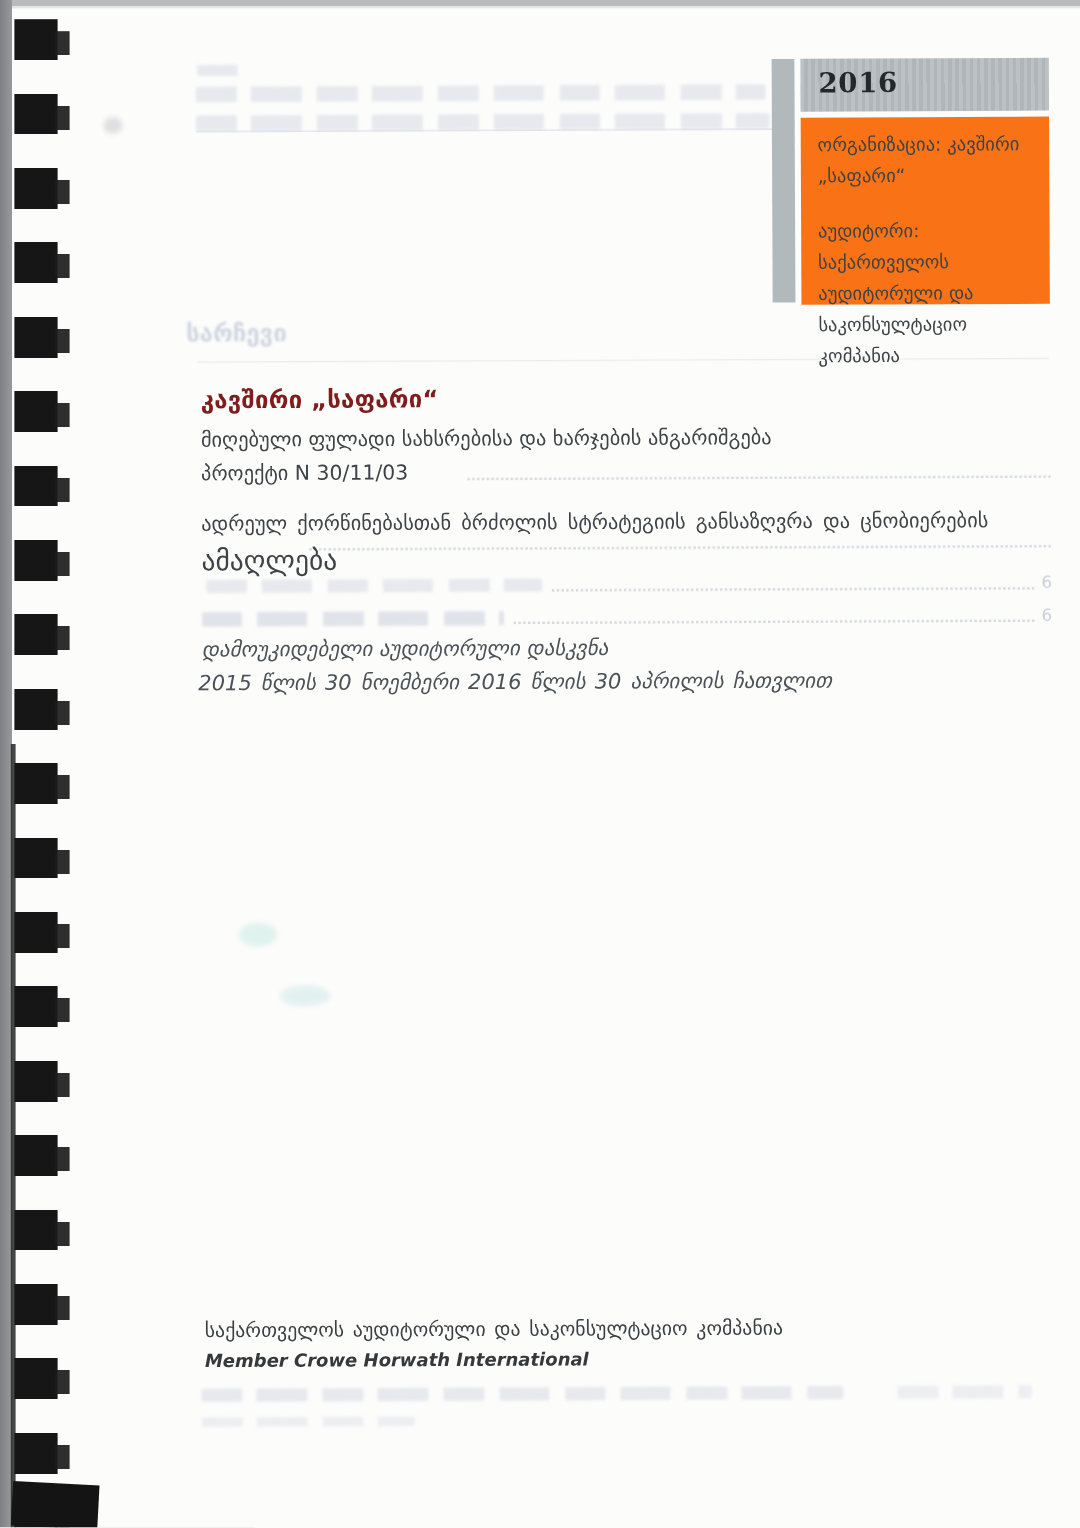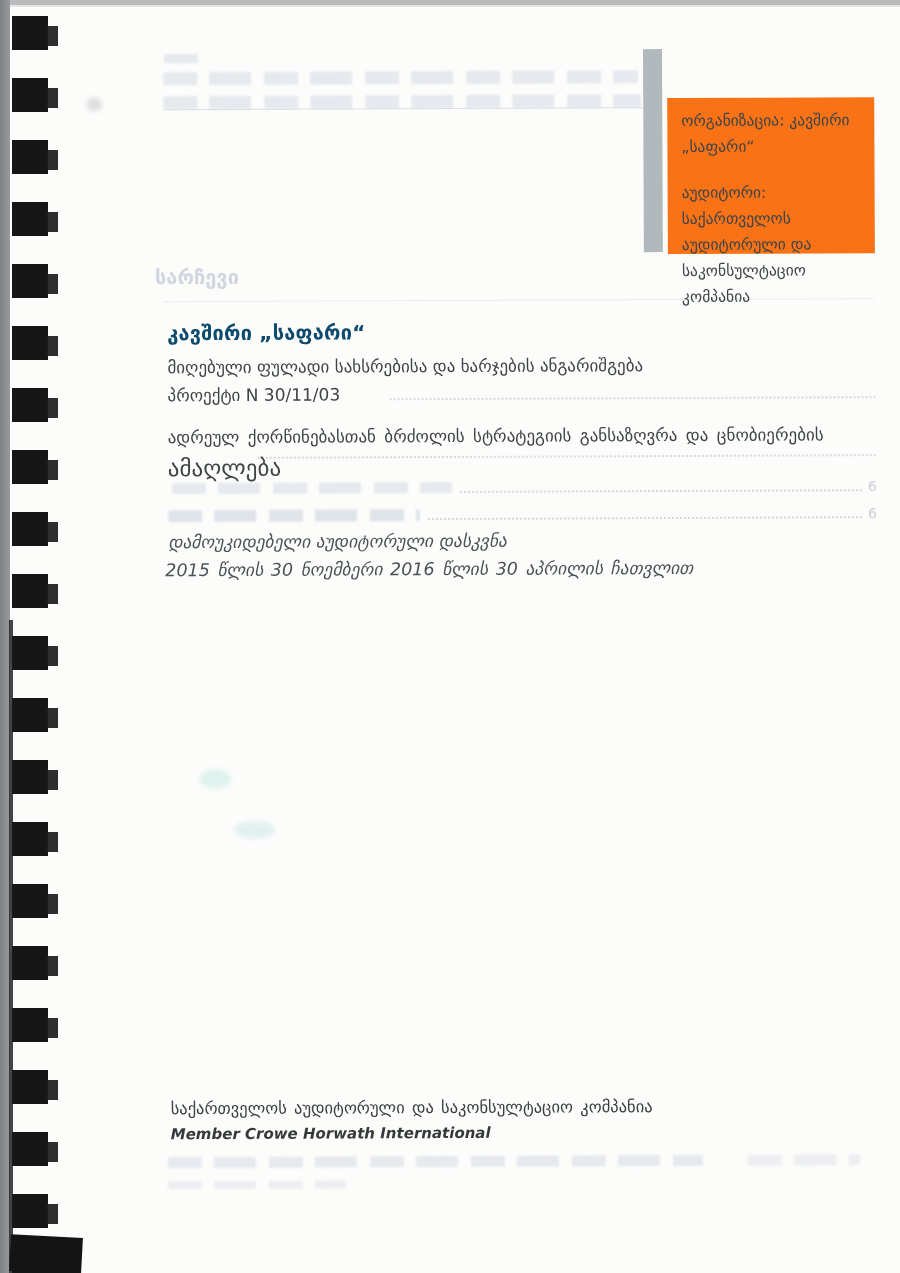--- a/index.html
+++ b/index.html
@@ -43,21 +43,21 @@
     background-image:repeating-linear-gradient(90deg,rgba(255,255,255,.06) 0 3px,rgba(0,0,0,.04) 3px 6px);}
   .ibox-year{font-family:"DejaVu Serif","Liberation Serif",serif;font-weight:bold;
     font-size:23px;color:#24282b;padding:7px 0 0 15px;letter-spacing:.5px;}
   .ibox-body{position:absolute;left:24px;top:49px;width:207px;height:156px;background:#f97316;
     padding:10px 0 0 14px;box-sizing:border-box;
     font-size:15.5px;line-height:26px;color:#3d4347;}
   .ibox-gap{height:20px;}
 
   
   .t{position:absolute;color:#3e4347;}
-  .title{left:168px;top:320px;font-size:20px;font-weight:bold;color:#0c4a6e;letter-spacing:.2px;}
+  .title{left:168px;top:320px;font-size:20px;font-weight:bold;color:#7f1d1d;letter-spacing:.2px;}
   .line-report{left:168px;top:356px;font-size:17px;}
   .line-project{left:168px;top:384px;font-size:17px;}
   .line-subj1{left:168px;top:426px;font-size:17px;word-spacing:3px;}
   .line-subj2{left:168px;top:454px;font-size:23px;}
   .line-op1{left:168px;top:531px;font-size:17.5px;font-style:italic;color:#4b5257;}
   .line-op2{left:165px;top:559px;font-size:17.5px;font-style:italic;color:#4b5257;word-spacing:2px;}
   .footer-co{left:168px;top:1098px;font-size:16.5px;color:#3a4043;word-spacing:2px;}
   .footer-mem{left:168px;top:1124px;font-size:15px;font-weight:bold;font-style:italic;color:#35393c;}
 </style>
 </head>
@@ -83,20 +83,23 @@
     <div class="gdots" style="left:258px;top:456px;width:618px;"></div>
     <div class="gbar" style="left:172px;top:482px;width:280px;height:11px;"></div>
     <div class="gdots" style="left:460px;top:491px;width:402px;"></div>
     <div class="gnum" style="left:868px;top:480px;">6</div>
     <div class="gbar" style="left:168px;top:509px;width:252px;height:12px;opacity:.70;"></div>
     <div class="gdots" style="left:428px;top:518px;width:434px;"></div>
     <div class="gnum" style="left:868px;top:507px;">6</div>
 
     <div class="ibox">
       <div class="ibox-strip"></div>
+      <div class="ibox-head">
+        <div class="ibox-year">2016</div>
+      </div>
       <div class="ibox-body">
         <div>ორგანიზაცია: კავშირი</div>
         <div>„საფარი“</div>
         <div class="ibox-gap"></div>
         <div>აუდიტორი: საქართველოს</div>
         <div>აუდიტორული და</div>
         <div>საკონსულტაციო</div>
         <div>კომპანია</div>
       </div>
     </div>

